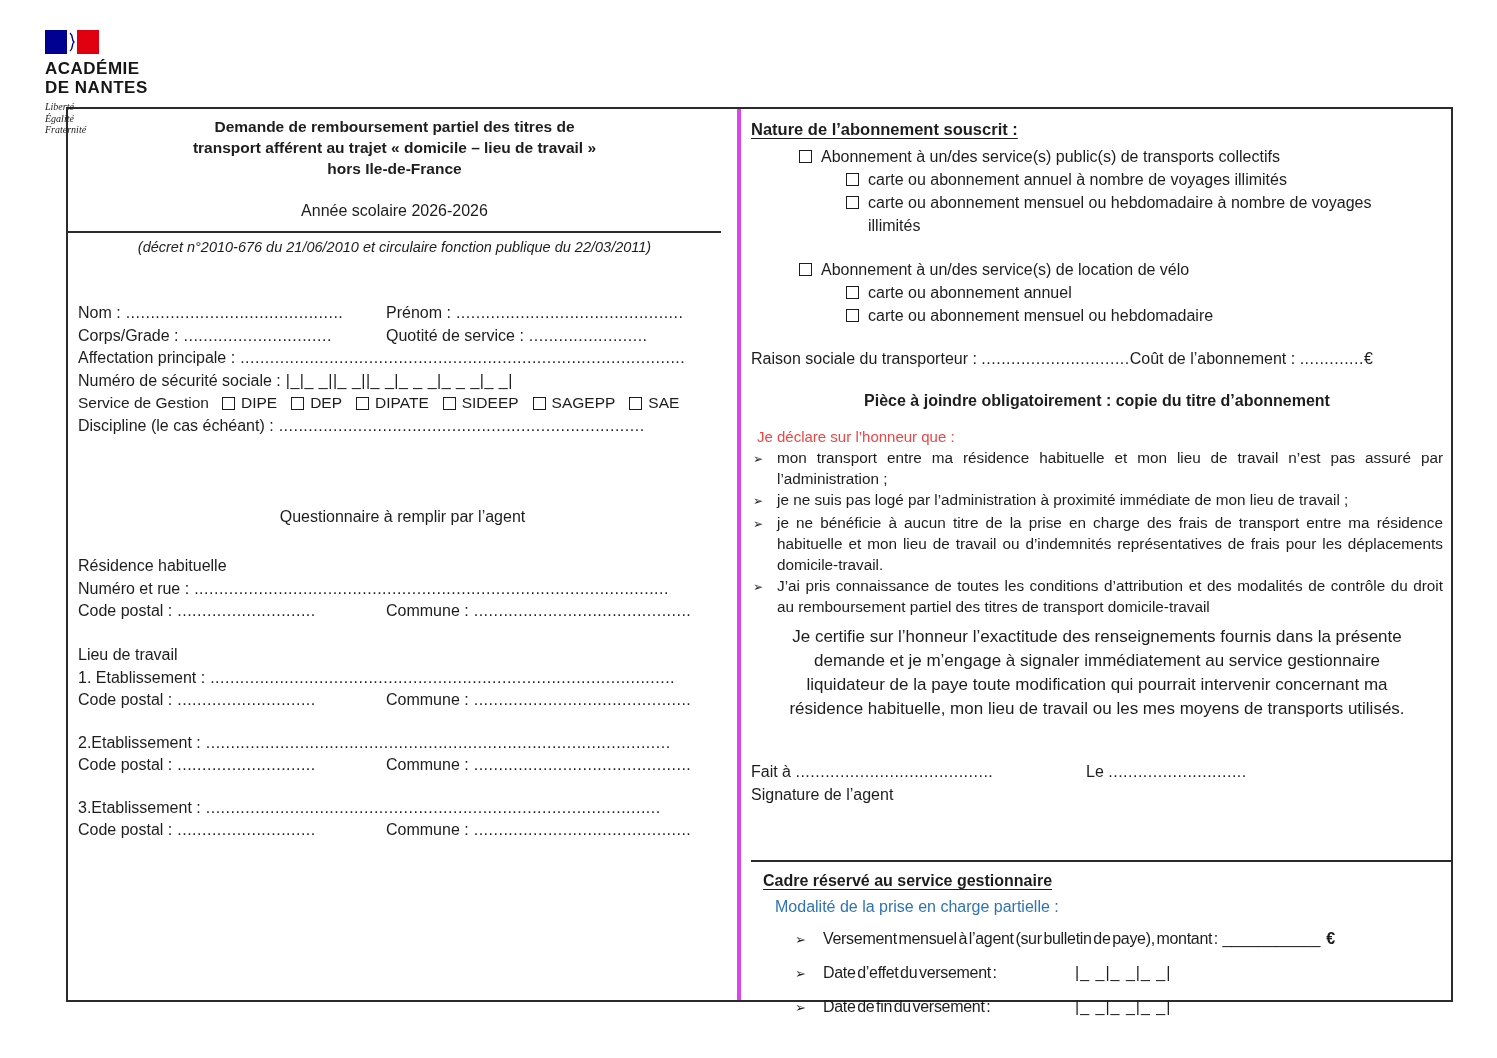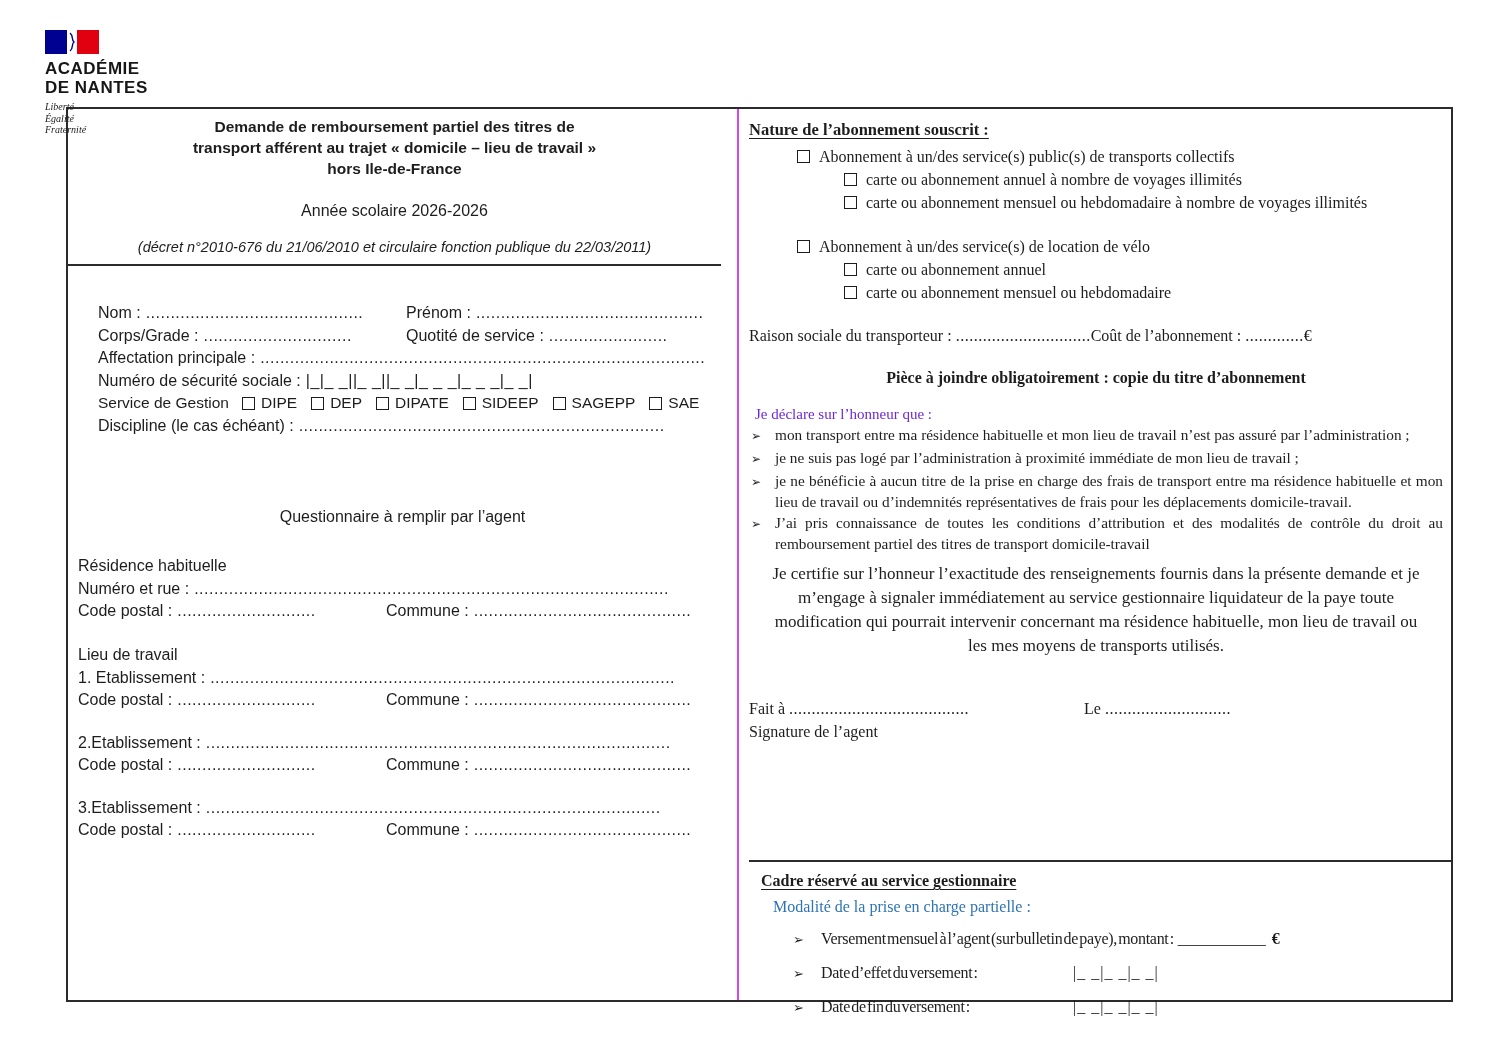--- a/index.html
+++ b/index.html
@@ -13,30 +13,30 @@
   .f-white{width:10px;background:#fff;display:flex;align-items:center;justify-content:center;}
   .f-red{width:22px;background:#E1000F;}
   .acad{font-weight:bold;font-size:17px;line-height:19px;letter-spacing:.5px;color:#161616;}
   .motto{font-family:"Liberation Serif",serif;font-style:italic;font-size:10px;line-height:11.5px;
          white-space:pre-line;margin-top:4px;color:#222;}
 
   
   .form-box{position:absolute;left:66px;top:107px;width:1387px;height:895px;
             border:2px solid #2b2b2b;box-sizing:border-box;}
   .col-left{position:absolute;left:0;top:0;bottom:0;width:669px;}
-  .col-right{position:absolute;left:669px;top:0;bottom:0;right:0;border-left:2px solid #d946ef;font-family:Liberation Serif, serif;}
+  .col-right{position:absolute;left:669px;top:0;bottom:0;right:0;border-left:4px solid #d946ef;}
 
   
-  .title-block{position:absolute;left:0;right:16px;top:0;height:157px;border-bottom:2px solid #2b2b2b;
+  .title-block{position:absolute;left:0;right:16px;top:0;height:124px;border-bottom:2px solid #2b2b2b;
                text-align:center;box-sizing:border-box;}
   .form-title{font-weight:bold;font-size:15.5px;line-height:21px;white-space:pre-line;margin-top:7px;}
   .year{font-size:16px;margin-top:23px;}
   .decree{font-style:italic;font-size:14.5px;margin-top:19px;}
 
-  .fields-block{position:absolute;left:10px;right:18px;top:193px;font-size:16px;line-height:22.5px;margin-left:20px;}
+  .fields-block{position:absolute;left:10px;right:18px;top:193px;font-size:16px;line-height:22.5px;}
   .line{white-space:nowrap;}
   .cols{display:flex;}
   .cols .c1{width:308px;flex:none;}
   .lbl{margin-right:5px;}
   .dots{letter-spacing:.5px;color:#1d1d1d;}
   .boxes{letter-spacing:.5px;}
 
   .sg{display:flex;align-items:center;font-size:15.5px;}
   .cbx{display:inline-block;width:13px;height:13px;border:1.5px solid #1d1d1d;
        box-sizing:border-box;background:#fff;flex:none;}
@@ -52,21 +52,21 @@
   .right-top{position:absolute;left:10px;right:8px;top:0;font-size:16px;}
   .nature-heading{font-weight:bold;font-size:16.5px;line-height:25px;padding-top:8px;
                   text-decoration:underline;text-underline-offset:3px;}
   .cb-line{display:flex;line-height:23px;align-items:flex-start;padding-left:48px;}
   .cb-line .cbx{margin-top:5px;margin-right:9px;}
   .lvl1{margin-left:47px;}
   .lvl1 .cb-text{max-width:560px;}
   .mt-group{margin-top:21px;}
   .raison-line{margin-top:20px;white-space:nowrap;line-height:23px;}
   .piece-line{margin-top:19px;text-align:center;font-weight:bold;font-size:16px;line-height:23px;}
-  .declare-heading{margin-top:15px;margin-left:6px;color:#6d28d9;font-size:15px;line-height:20px;}
+  .declare-heading{margin-top:15px;margin-left:6px;color:#ef4444;font-size:15px;line-height:20px;}
   .decl-item{display:flex;line-height:21px;text-align:justify;font-size:15.3px;}
   .decl-item .bullet{flex:none;width:24px;font-size:12px;padding-top:2px;padding-left:2px;}
   .decl-text{flex:1;}
   .cert{width:648px;margin:8px auto 0;text-align:center;font-size:17px;line-height:24px;}
   .fait-row{display:flex;margin-top:39px;line-height:23px;}
   .fait-cell{width:335px;flex:none;white-space:nowrap;}
   .sig-line{line-height:23px;}
 
   .gest-box{position:absolute;left:0;right:0;top:751px;bottom:0;border-top:2px solid #2b2b2b;
             padding:8px 12px;box-sizing:border-box;font-size:16px;margin-left:10px;}

